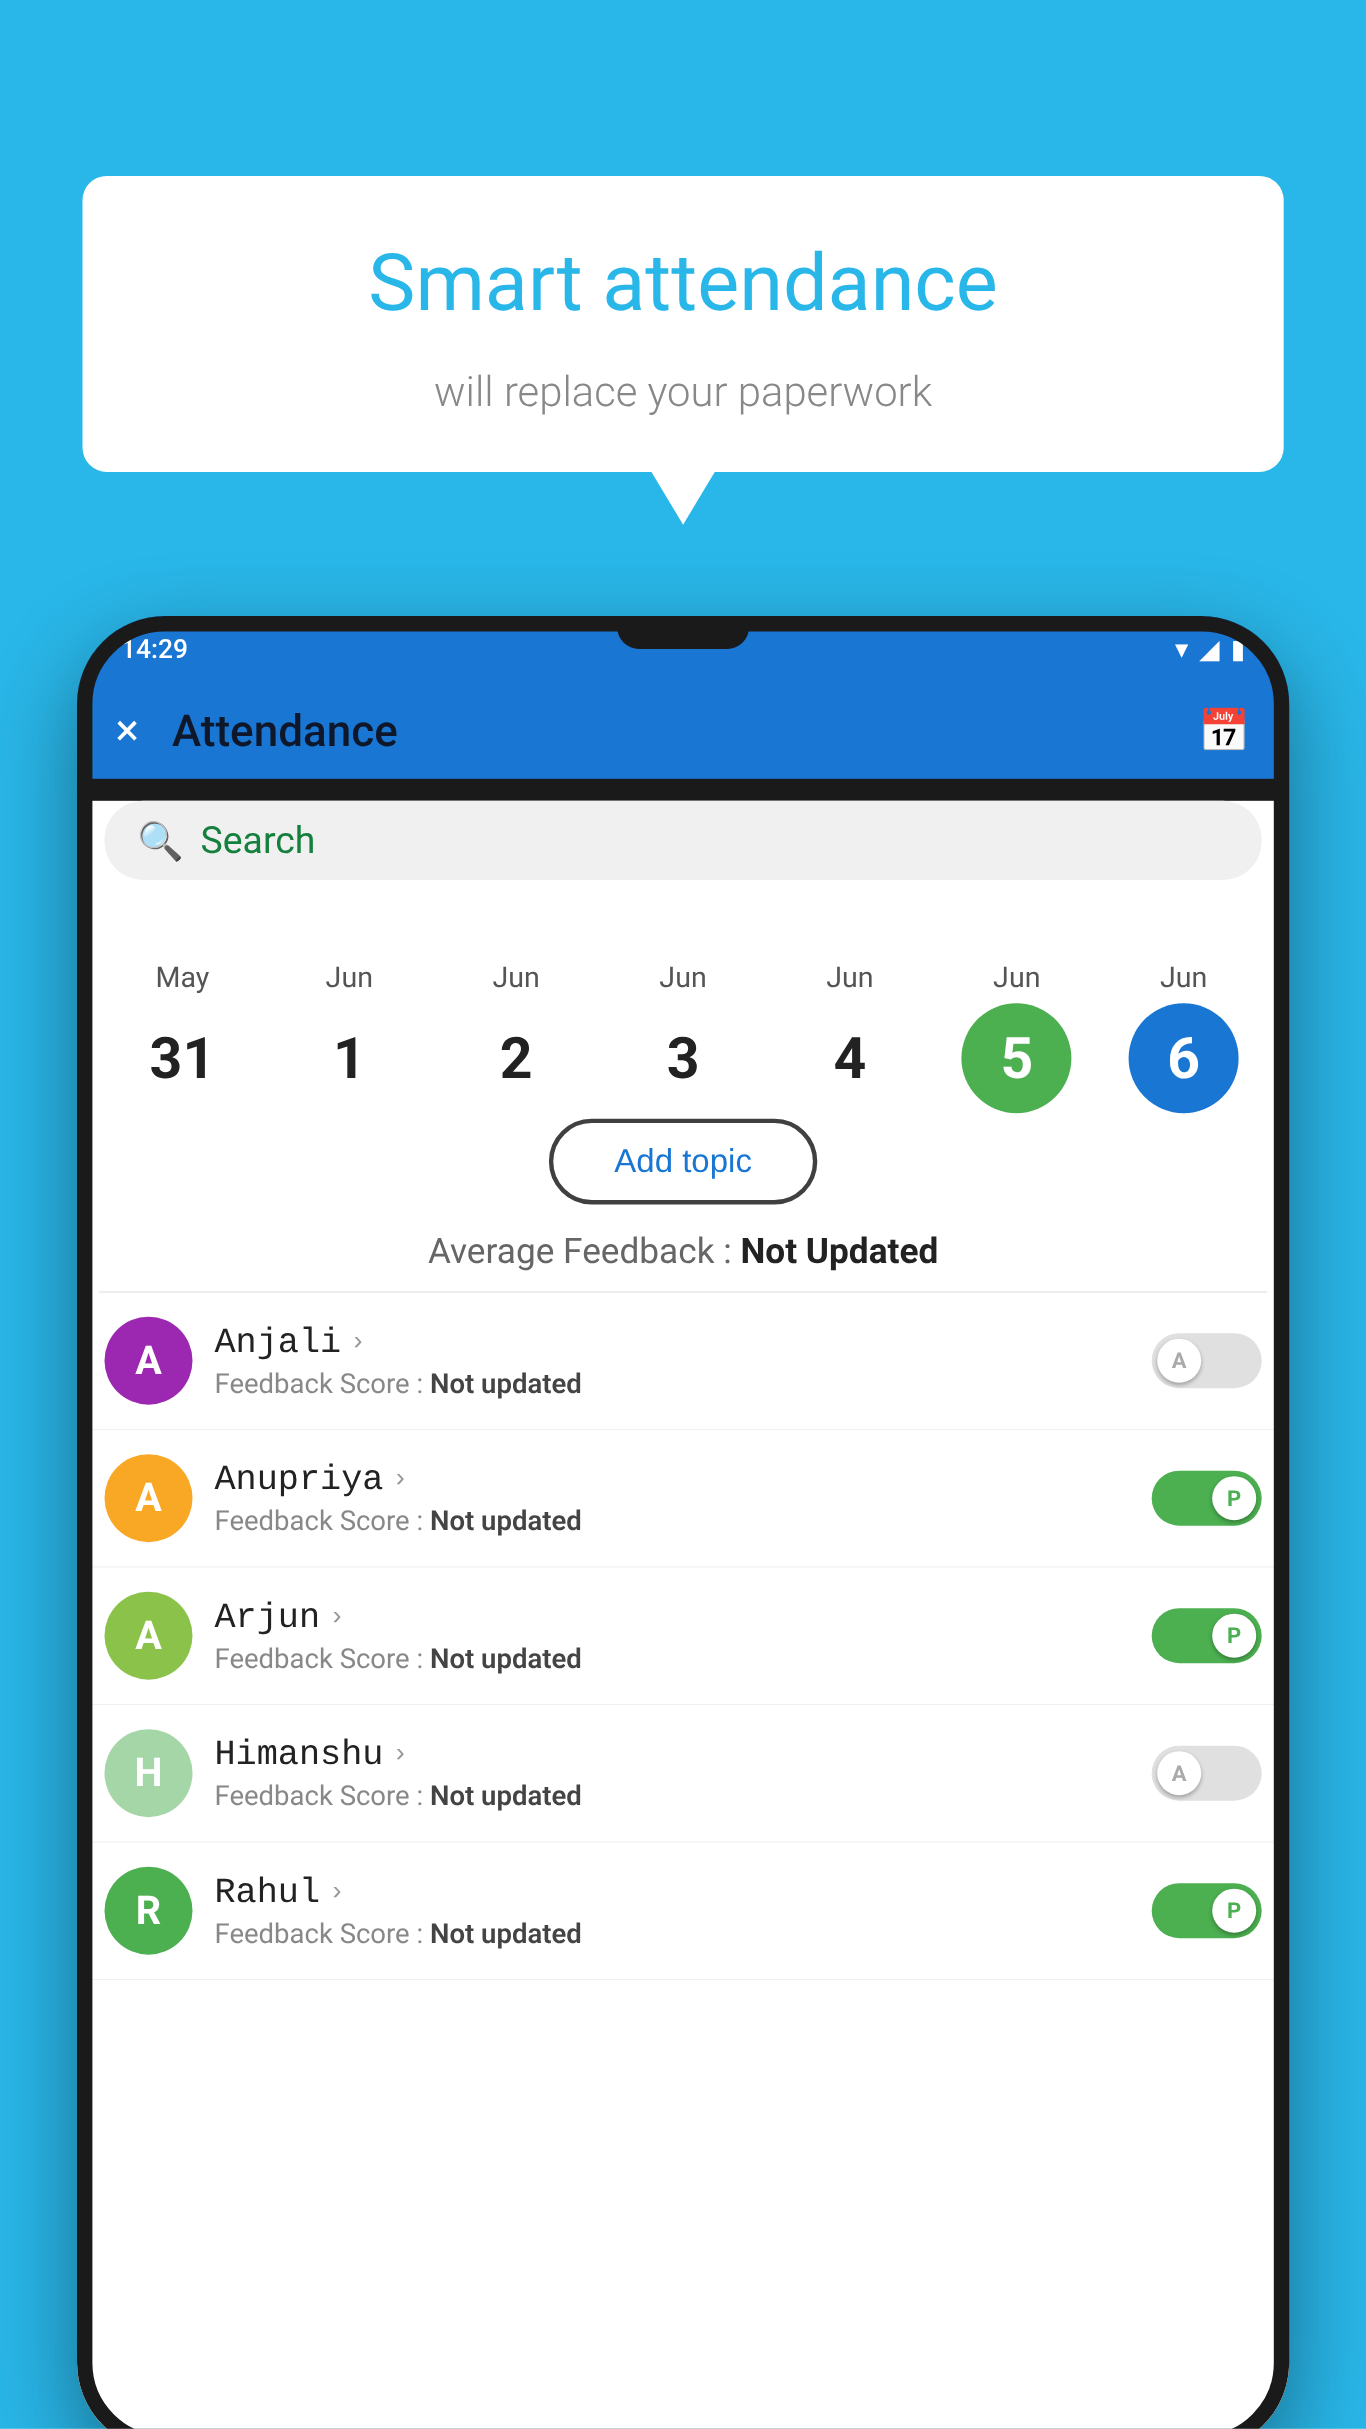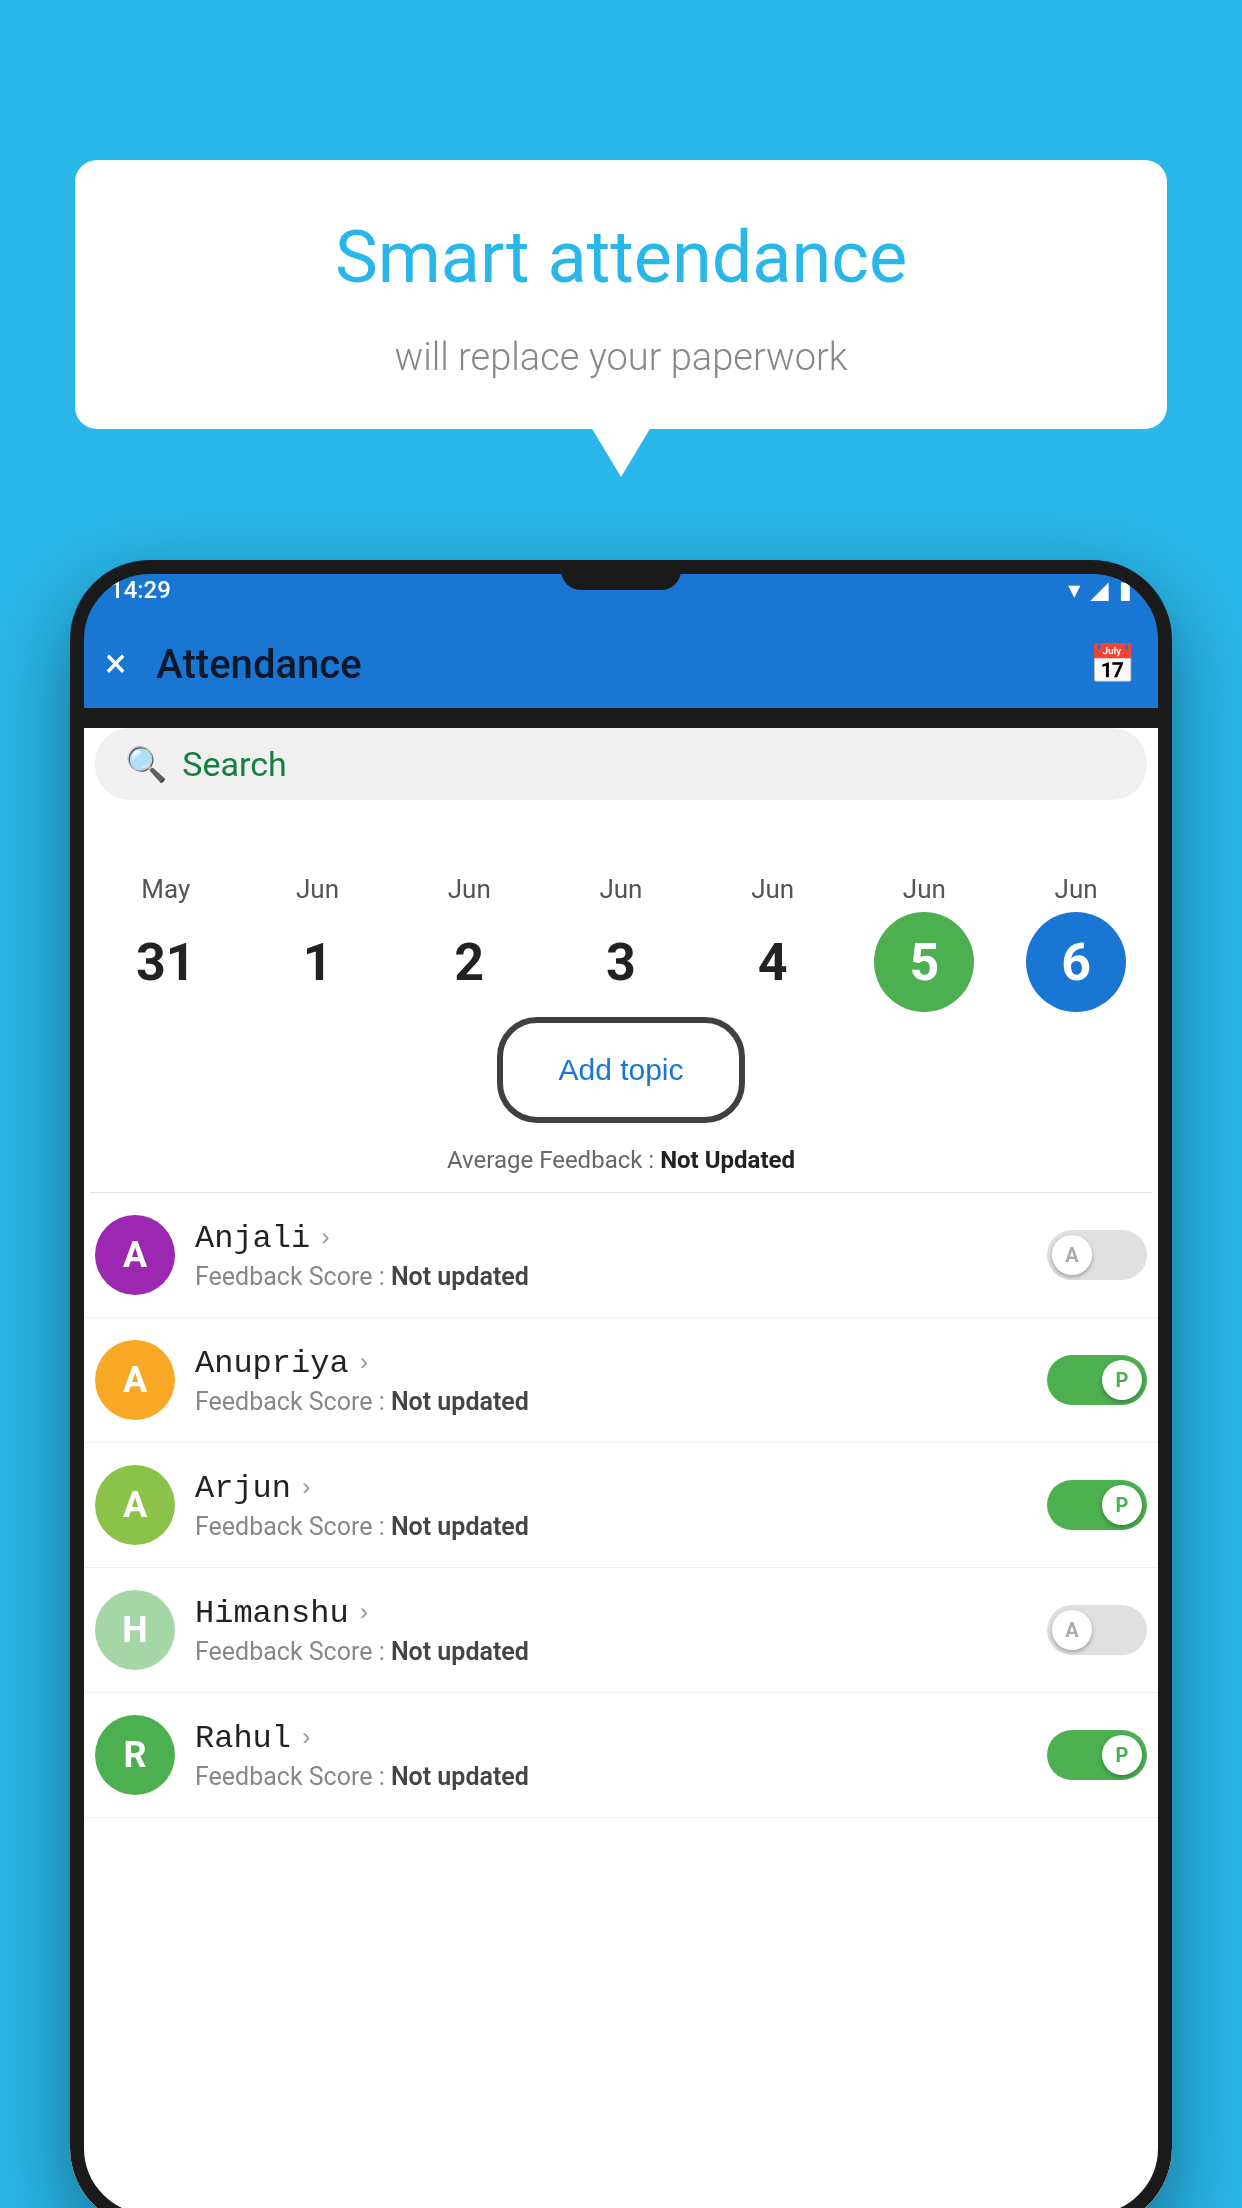--- a/index.html
+++ b/index.html
@@ -222,35 +222,35 @@
       padding: 18px 20px 12px;
       font-size: 30px;
       color: #333;
       font-weight: 500;
     }
 
     
     .add-topic-btn {
       display: block;
       margin: 0 auto 18px;
-      border: 6px solid #404040;
+      border: 4px solid #404040;
       border-radius: 40px;
-      padding: 30px 55px;
+      padding: 18px 55px;
       background: white;
       color: #1976d2;
       font-size: 30px;
       cursor: pointer;
       width: fit-content;
     }
 
     
     .avg-feedback {
       text-align: center;
       padding: 5px 20px 18px;
-      font-size: 24px;
+      font-size: 32px;
       color: #666;
     }
 
     .avg-feedback strong {
       color: #222;
       font-weight: 700;
     }
 
     
     .divider {

